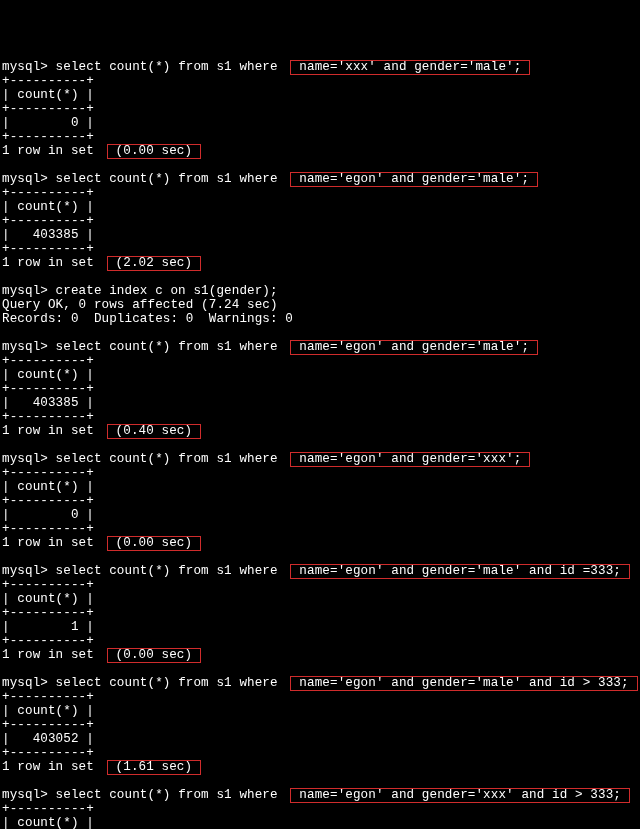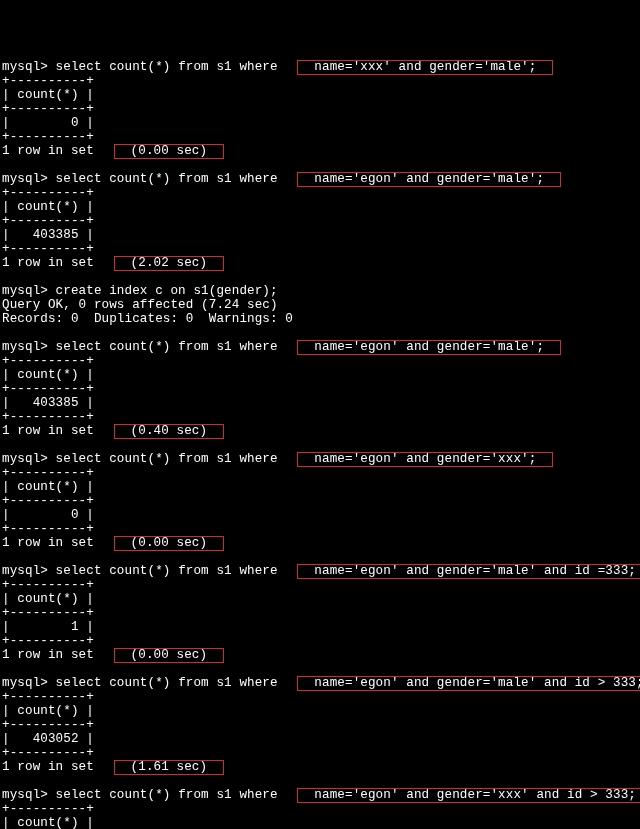--- a/index.html
+++ b/index.html
@@ -11,22 +11,22 @@
       line-height: 14px;
       padding: 4px 2px;
       width: 640px;
       white-space: pre;
       letter-spacing: 0.1px;
     }
     .line { display: block; min-height: 14px; }
     .hlred {
       display: inline-block;
       border: 1px solid #d02c2c;
-      padding: 0 16px;
-      margin: -1px 12px;
+      padding: 0 8px;
+      margin: -1px 5px;
       line-height: 13px;
     }
   </style>
 </head>
 <body>
 
 
 
 <div id="terminal"><span class="line"><span>mysql&gt; </span><span>select count(*) from s1 where </span><span class="hlred">name='xxx' and gender='male';</span></span><span class="line"><span>+----------+</span></span><span class="line"><span>| count(*) |</span></span><span class="line"><span>+----------+</span></span><span class="line"><span>|        0 |</span></span><span class="line"><span>+----------+</span></span><span class="line"><span>1 row in set </span><span class="hlred">(0.00 sec)</span></span><span class="line"></span><span class="line"><span>mysql&gt; </span><span>select count(*) from s1 where </span><span class="hlred">name='egon' and gender='male';</span></span><span class="line"><span>+----------+</span></span><span class="line"><span>| count(*) |</span></span><span class="line"><span>+----------+</span></span><span class="line"><span>|   403385 |</span></span><span class="line"><span>+----------+</span></span><span class="line"><span>1 row in set </span><span class="hlred">(2.02 sec)</span></span><span class="line"></span><span class="line"><span>mysql&gt; create index c on s1(gender);</span></span><span class="line"><span>Query OK, 0 rows affected (7.24 sec)</span></span><span class="line"><span>Records: 0  Duplicates: 0  Warnings: 0</span></span><span class="line"><span></span></span><span class="line"><span>mysql&gt; </span><span>select count(*) from s1 where </span><span class="hlred">name='egon' and gender='male';</span></span><span class="line"><span>+----------+</span></span><span class="line"><span>| count(*) |</span></span><span class="line"><span>+----------+</span></span><span class="line"><span>|   403385 |</span></span><span class="line"><span>+----------+</span></span><span class="line"><span>1 row in set </span><span class="hlred">(0.40 sec)</span></span><span class="line"></span><span class="line"><span>mysql&gt; </span><span>select count(*) from s1 where </span><span class="hlred">name='egon' and gender='xxx';</span></span><span class="line"><span>+----------+</span></span><span class="line"><span>| count(*) |</span></span><span class="line"><span>+----------+</span></span><span class="line"><span>|        0 |</span></span><span class="line"><span>+----------+</span></span><span class="line"><span>1 row in set </span><span class="hlred">(0.00 sec)</span></span><span class="line"></span><span class="line"><span>mysql&gt; </span><span>select count(*) from s1 where </span><span class="hlred">name='egon' and gender='male' and id =333;</span></span><span class="line"><span>+----------+</span></span><span class="line"><span>| count(*) |</span></span><span class="line"><span>+----------+</span></span><span class="line"><span>|        1 |</span></span><span class="line"><span>+----------+</span></span><span class="line"><span>1 row in set </span><span class="hlred">(0.00 sec)</span></span><span class="line"></span><span class="line"><span>mysql&gt; </span><span>select count(*) from s1 where </span><span class="hlred">name='egon' and gender='male' and id &gt; 333;</span></span><span class="line"><span>+----------+</span></span><span class="line"><span>| count(*) |</span></span><span class="line"><span>+----------+</span></span><span class="line"><span>|   403052 |</span></span><span class="line"><span>+----------+</span></span><span class="line"><span>1 row in set </span><span class="hlred">(1.61 sec)</span></span><span class="line"></span><span class="line"><span>mysql&gt; </span><span>select count(*) from s1 where </span><span class="hlred">name='egon' and gender='xxx' and id &gt; 333;</span></span><span class="line"><span>+----------+</span></span><span class="line"><span>| count(*) |</span></span></div>
 

